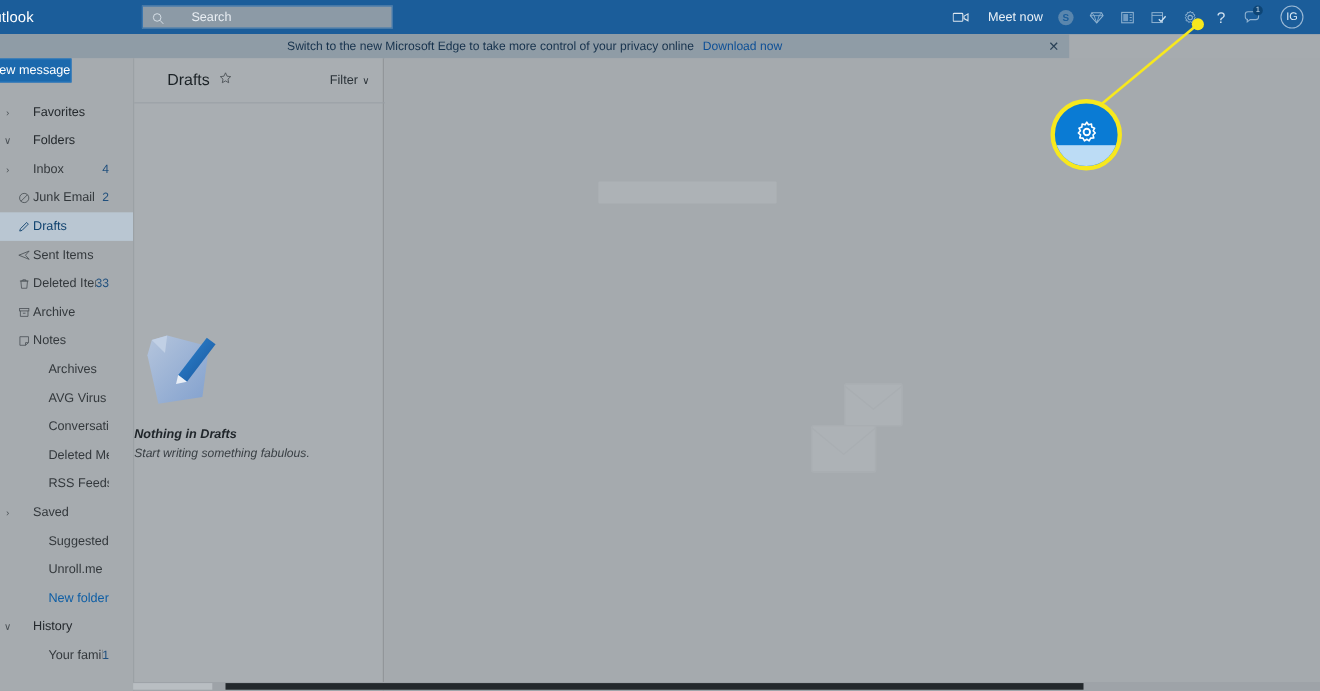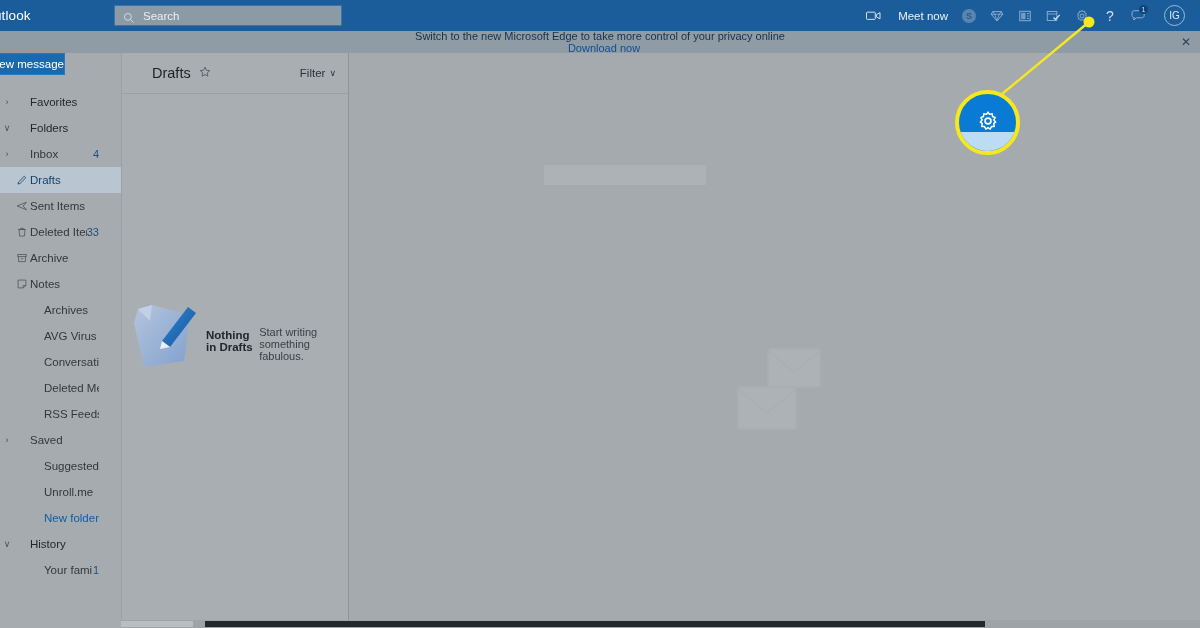--- a/index.html
+++ b/index.html
@@ -16,23 +16,23 @@
     position: absolute; top: 0; left: 0; width: 1200px; height: 31px;
     background: #1b5d9a;
     display: flex; align-items: center;
   }
   .brand {
     color: #ffffff; font-size: 13.5px; letter-spacing: .1px;
     margin-left: -6px; padding-left: 0; width: 118px;
   }
   .searchbox {
     width: 228px; height: 21px; background: #8c9aa6;
-    display: flex; align-items: center; gap: 8px;
+    display: flex; align-items: center; gap: 24px;
     padding: 0 8px; border: 1px solid #3a76ae;
-    margin-left: 2px;
+    margin-left: 17px;
   }
   .searchbox .sicon { width: 12px; height: 12px; flex: 0 0 12px; opacity:.85; }
   .searchbox .placeholder { color: #e9eef3; font-size: 11.5px; }
   .topbar-right {
     margin-left: auto; display: flex; align-items: center;
     gap: 0px; height: 41px; padding-right: 8px;
   }
   .tb-item {
     height: 31px; min-width: 28px; padding: 0 7px;
     display: flex; align-items: center; justify-content: center;
@@ -55,24 +55,24 @@
   }
   .avatar {
     width: 21px; height: 21px; border-radius: 50%;
     border: 1px solid #9cbad6; color: #dcebf7;
     font-size: 10px; display: flex; align-items: center; justify-content: center;
     margin-left: 3px;
   }
 
   
   .banner {
-    position: absolute; top: 31px; left: 0; width: 1200px; height: 22px;
+    position: absolute; top: 31px; left: 0; width: 972px; height: 22px;
     background: #8f9ca6;
     display: flex; align-items: center; justify-content: center;
-    font-size: 11px; color: #15314c; flex-direction: column;
+    font-size: 11px; color: #15314c;
   }
   .banner .blink { color: #0d4f96; margin-left: 8px; }
   .banner .bclose {
     position: absolute; right: 9px; top: 0; height: 22px;
     display: flex; align-items: center; color: #2b4257; font-size: 12px;
   }
 
   
   .sidebar {
     position: absolute; top: 53px; left: 0; width: 121px; height: 575px;
@@ -123,21 +123,21 @@
   .filter-btn {
     margin-left: auto; font-size: 11.5px; color: #2a3238;
     display: flex; align-items: center; gap: 4px;
   }
   .list-divider {
     position: absolute; top: 40px; left: 0; width: 228px; height: 1px;
     background: #9ba0a5;
   }
   .empty-state {
     position: absolute; top: 240px; left: 0; width: 228px;
-    display: flex; flex-direction: row; align-items: center;
+    display: flex; flex-direction: column;  font-style: italic;
   }
   .empty-illo { width: 84px; height: 84px; margin-bottom: 12px; }
   .empty-title { font-size: 11.5px; font-weight: bold; color: #20262b; }
   .empty-sub { font-size: 11px; color: #3a4045; margin-top: 5px; }
 
   
   .readpane {
     position: absolute; top: 53px; left: 350px; width: 850px; height: 575px;
     background: #a5aaae;
   }
@@ -276,20 +276,31 @@
           <span class="nav-chev">∨</span>
           <span class="nav-icon"></span>
           <span class="nav-label">Folders</span>
           <span class="nav-count"></span>
         </div>
         <div class="nav-row">
           <span class="nav-chev">›</span>
           <span class="nav-icon"></span>
           <span class="nav-label">Inbox</span>
           <span class="nav-count">4</span>
+        </div>
+        <div class="nav-row">
+          <span class="nav-chev"></span>
+          <span class="nav-icon">
+            <svg viewBox="0 0 16 16" width="12" height="12">
+              <circle cx="8" cy="8" r="5.6" fill="none" stroke="#50565b" stroke-width="1.1"></circle>
+              <line x1="4" y1="12" x2="12" y2="4" stroke="#50565b" stroke-width="1.1"></line>
+            </svg>
+          </span>
+          <span class="nav-label">Junk Email</span>
+          <span class="nav-count">2</span>
         </div>
         <div class="nav-row selected">
           <span class="nav-chev"></span>
           <span class="nav-icon">
             <svg viewBox="0 0 16 16" width="12" height="12">
               <path d="M2.6 13.4 L3.4 10.6 L11 3 L13 5 L5.4 12.6 Z" fill="none" stroke="#11436f" stroke-width="1.1"></path>
             </svg>
           </span>
           <span class="nav-label">Drafts</span>
           <span class="nav-count"></span>

